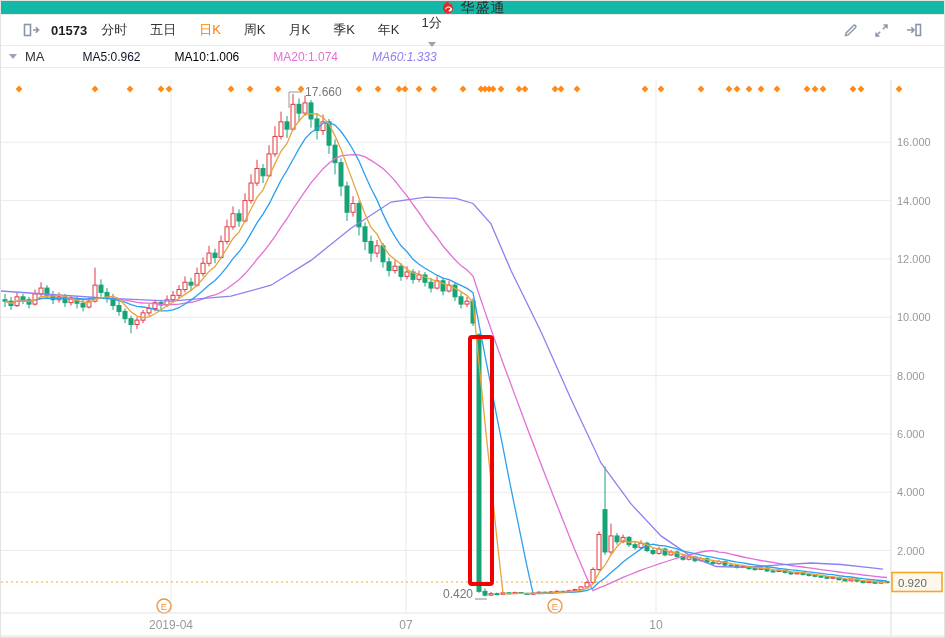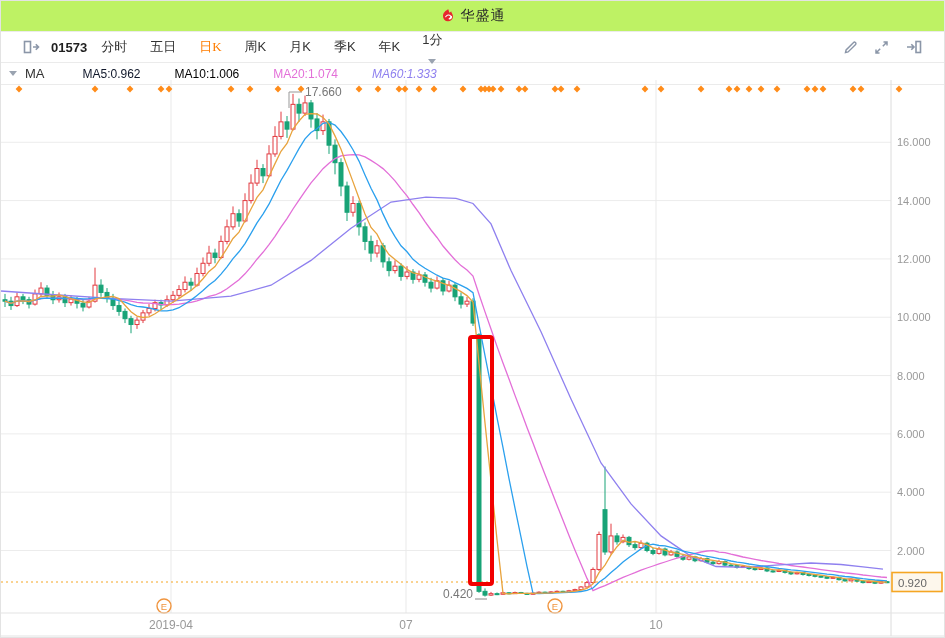--- a/index.html
+++ b/index.html
@@ -1,30 +1,30 @@
 <!DOCTYPE html>
 <html><head>
 <meta charset="utf-8">
 <style>
   * { margin:0; padding:0; box-sizing:border-box; }
   html,body { background:#fff; }
   body { font-family:"Liberation Sans","DejaVu Sans",sans-serif; }
   .app { position:relative; width:945px; height:638px; background:#fff; border:1px solid #e3e3e3; overflow:hidden; }
 
   
-  .topbar { height:31px; display:flex; align-items:center; justify-content:center; border-bottom:1px solid #ebebeb; background:#bef264; }
+  .topbar { height:14px; display:flex; align-items:center; justify-content:center; border-bottom:1px solid #ebebeb; background:#14b8a6; }
   .brand { display:flex; align-items:center; gap:5px; }
   .brand-name { font-size:14px; color:#2b2b2b; letter-spacing:1px; }
 
   
   .toolbar { height:31px; display:flex; align-items:center; border-bottom:1px solid #ebebeb; background:#fff; padding:0 22px; }
   .stock-code { font-size:13px; font-weight:bold; color:#1f1f1f; margin:0 14px 0 10px; }
   .tabs { display:flex; align-items:center; gap:23px; font-size:13px; color:#333; }
   .tab { cursor:pointer; }
-  .tab.active { color:#ff7d00;font-family:Liberation Serif, serif; }
+  .tab.active { color:#ff7d00; }
   .period-dd { display:flex; align-items:center; gap:10px; margin-left:22px; font-size:13px; color:#333; cursor:pointer;flex-direction:column; }
   .caret { width:0; height:0; border-left:4px solid transparent; border-right:4px solid transparent; border-top:5px solid #9aa3b0; display:inline-block; }
   .toolbar-right { margin-left:auto; display:flex; align-items:center; gap:16px; }
   .icon-btn { display:inline-flex; align-items:center; justify-content:center; cursor:pointer; }
 
   
   .ma-row { height:22px; display:flex; align-items:center; border-bottom:1px solid #ebebeb; background:#fff; padding:0 8px; font-size:12px; }
   .ma-caret { width:0; height:0; border-left:4px solid transparent; border-right:4px solid transparent; border-top:5px solid #9aa3b0; margin-right:8px; }
   .ma-title { color:#333; font-size:13px; }
   .ma-val { margin-right:34px; }

